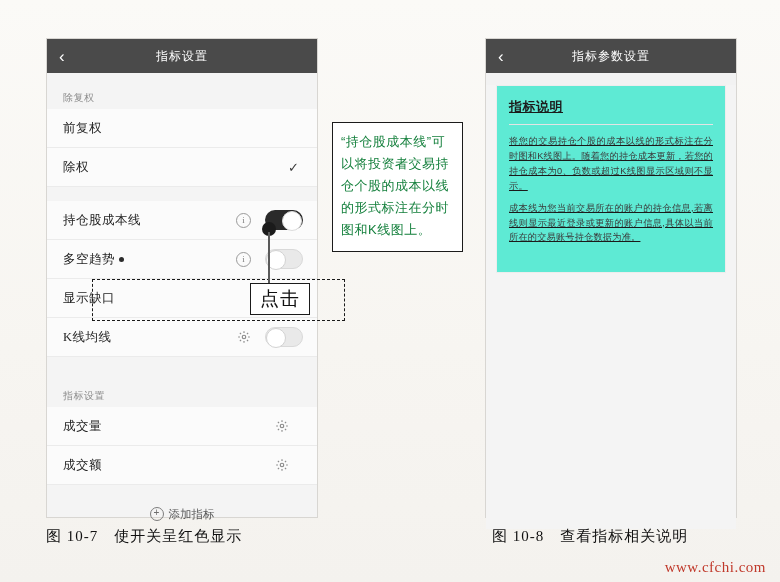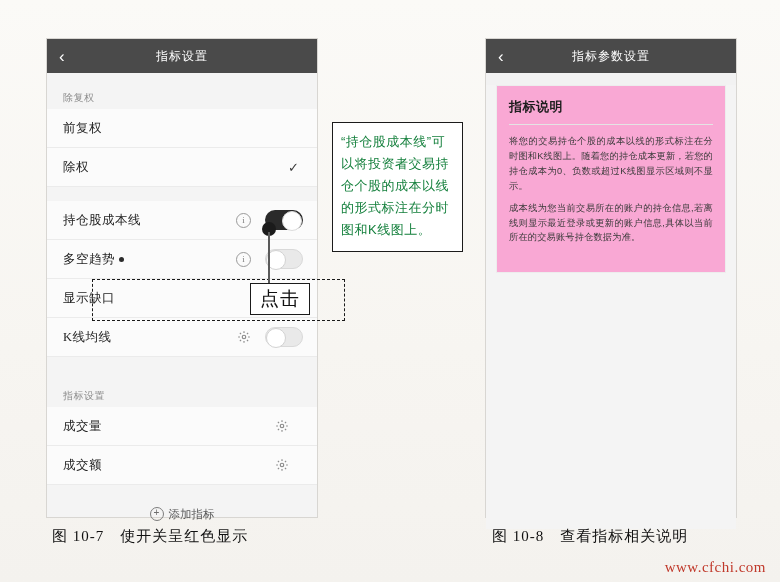--- a/index.html
+++ b/index.html
@@ -191,25 +191,26 @@
     top: 240px;
     width: 253px;
     height: 42px;
     border: 1.5px dashed #1a1a1a;
     box-sizing: border-box;
     pointer-events: none;
   }
 
   
   .doc-card {
-    background: #f9a8d4;
+    background: #5eead4;
     margin: 12px 10px 0 10px;
     padding: 12px 12px 14px 12px;
     border: 1px solid #ededed;
     min-height: 160px;
+    text-decoration: underline;
   }
   .doc-title {
     font-size: 13px;
     font-weight: bold;
     color: #1d1d1d;
     letter-spacing: .5px;
     padding-bottom: 8px;
     border-bottom: 1px solid #e4e4e4;
     margin-bottom: 9px;
   }
@@ -270,21 +271,21 @@
   }
 
   
   .caption {
     position: absolute;
     font-size: 15px;
     color: #111;
     letter-spacing: 1px;
     font-family: "Liberation Serif", serif;
   }
-  #caption-left { left: 46px; top: 527px; margin-left: 6px; }
+  #caption-left { left: 46px; top: 527px; }
   #caption-right { left: 492px; top: 527px; }
   .caption .fignum { margin-right: 16px; }
 
   .watermark {
     position: absolute;
     right: 14px;
     bottom: 6px;
     font-size: 15px;
     color: #c0392b;
     font-family: "Liberation Serif", serif;

